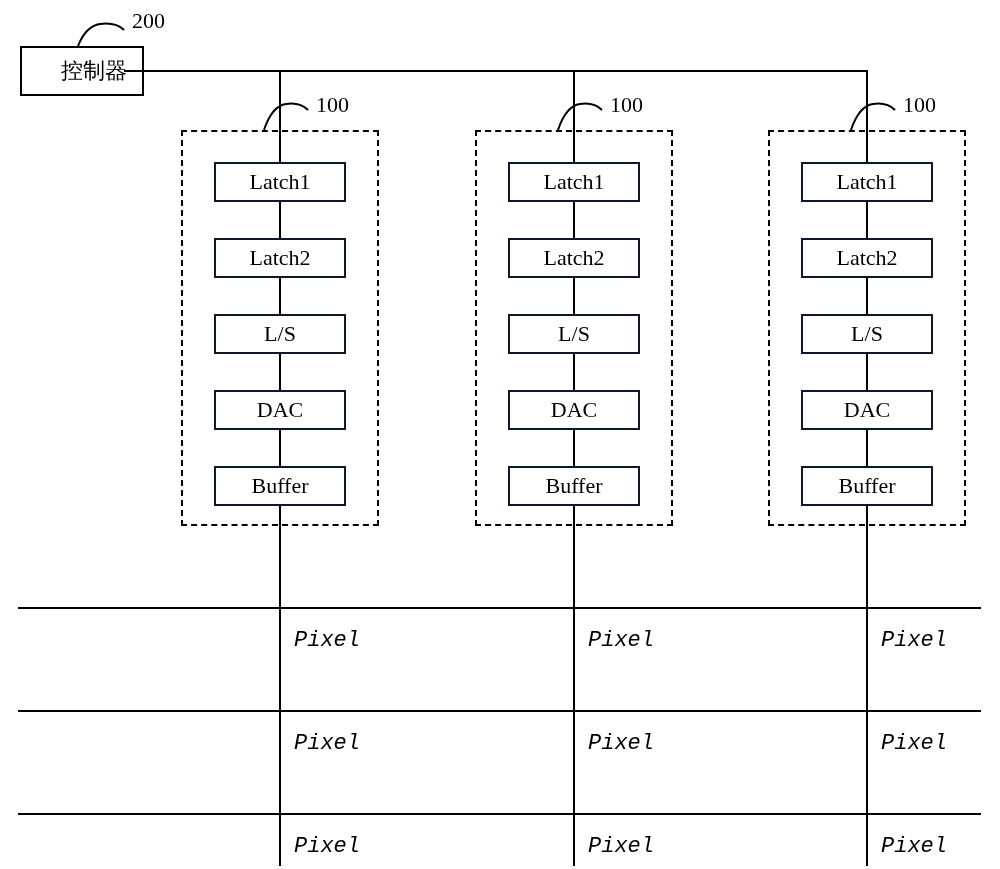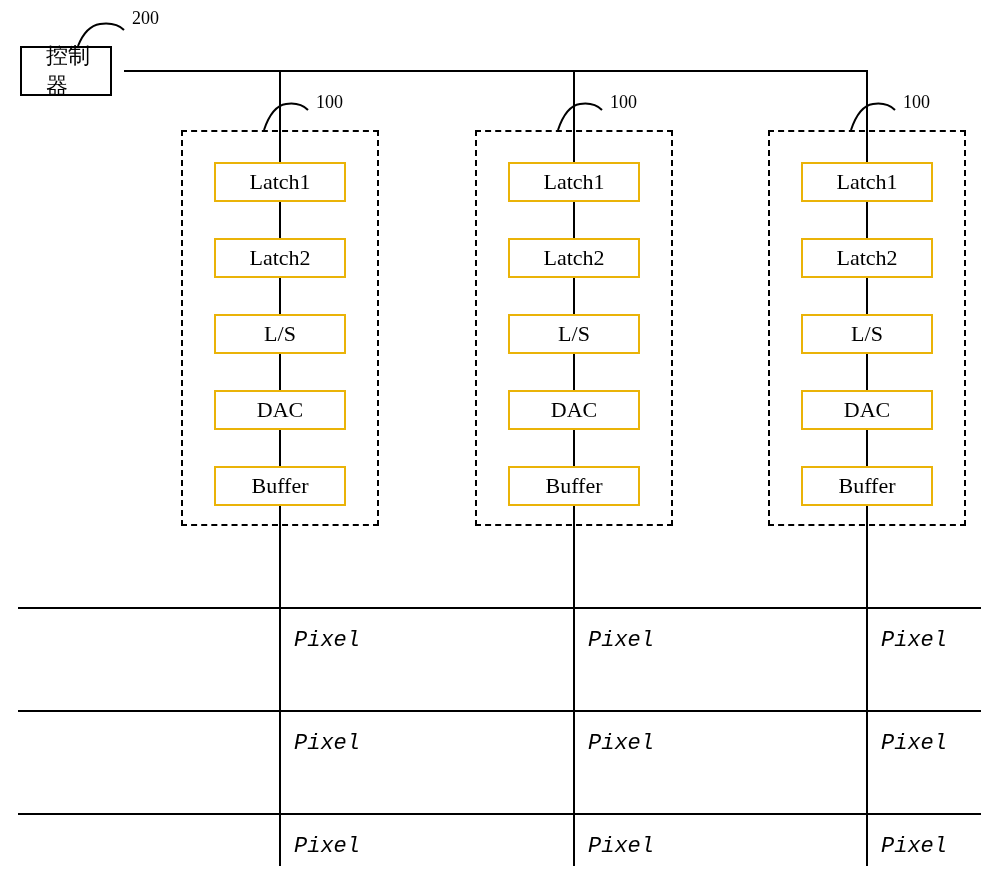--- a/index.html
+++ b/index.html
@@ -15,50 +15,50 @@
   .canvas {
     position: absolute;
     left: 0; top: 0;
     width: 1000px;
     height: 869px;
   }
   .ctrl-box {
     position: absolute;
     left: 20px;
     top: 46px;
-    width: 92px;
+    width: 124px;
     height: 50px;
     border: 2px solid #000;
     display: flex;
     align-items: center;
     justify-content: center;
     font-size: 22px;
     background: #fff;
     padding-left: 24px;
   }
   .ref-curve {
     position: absolute;
   }
   .ref-label {
     position: absolute;
-    font-size: 18px;
+    font-size: 22px;
     font-family: "SimSun", "宋体", serif;
   }
   .channel {
     position: absolute;
     width: 198px;
     height: 396px;
     border: 2px dashed #000;
     background: transparent;
   }
   .block {
     position: absolute;
     width: 132px;
     height: 40px;
-    border: 2px solid #eab308;
+    border: 2px solid #0f172a;
     background: #fff;
     display: flex;
     align-items: center;
     justify-content: center;
     font-size: 22px;
     font-family: "Times New Roman", serif;
   }
   .vline {
     position: absolute;
     width: 2px;

